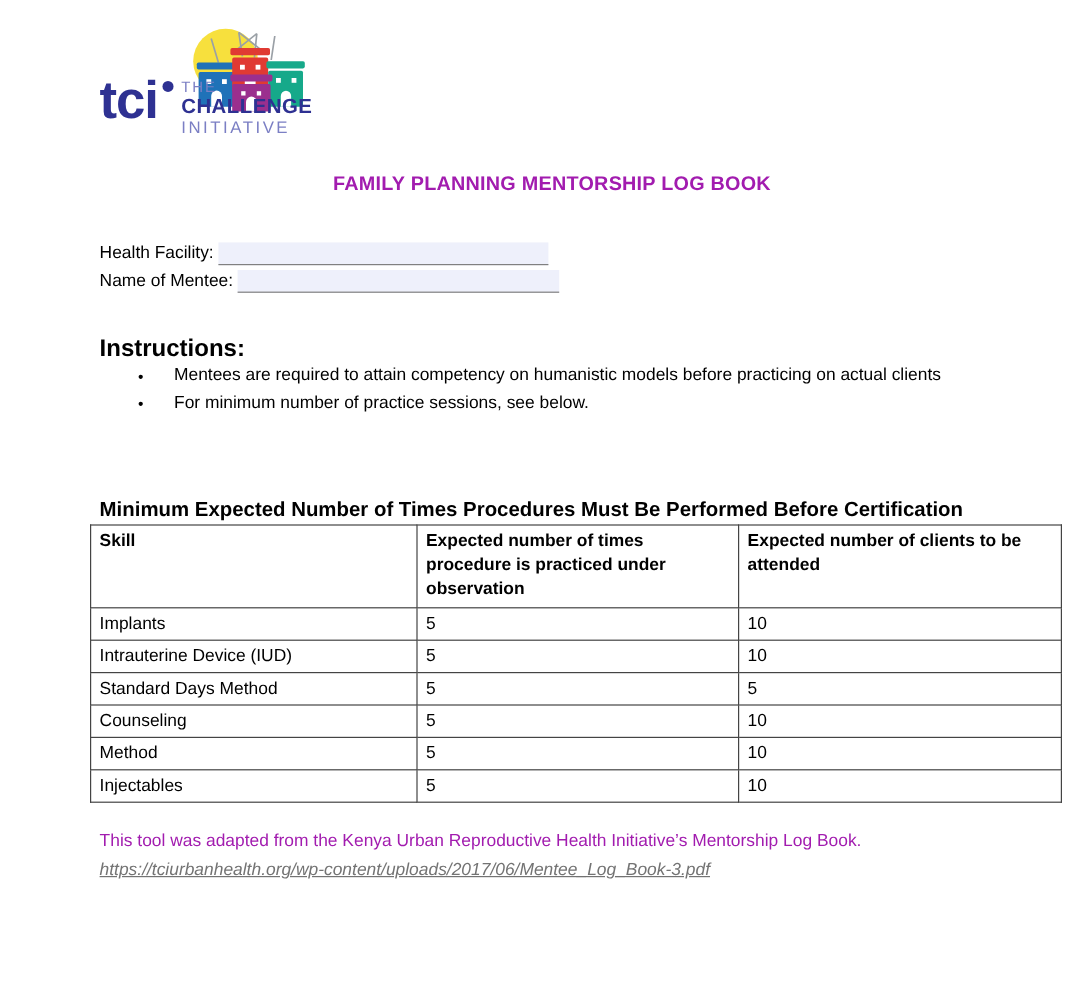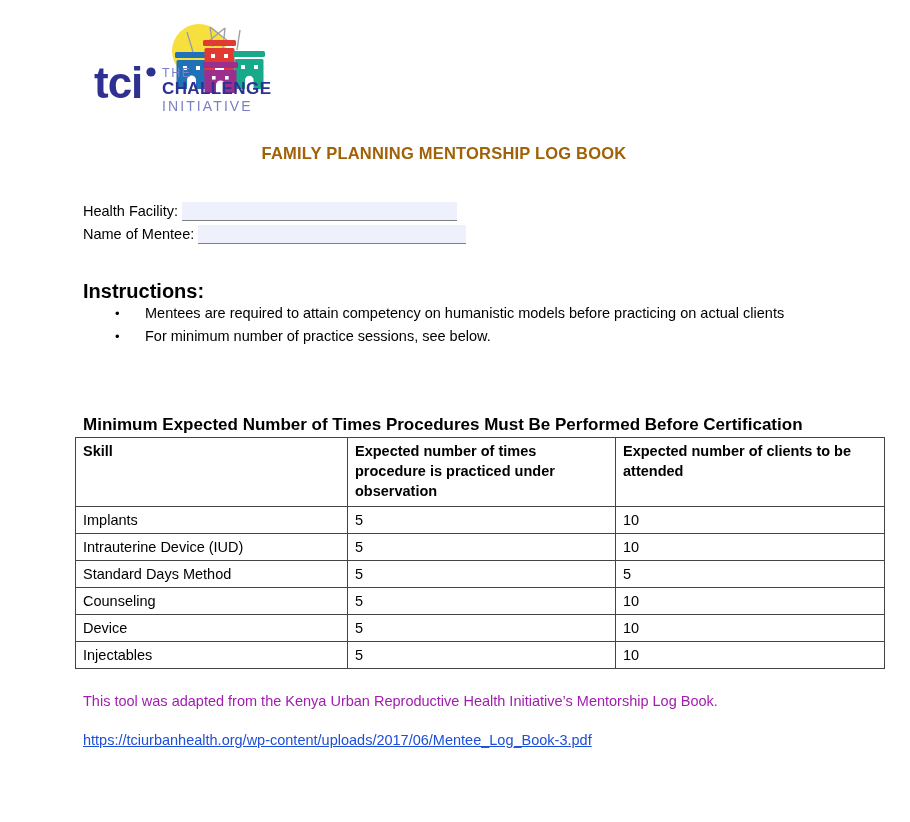--- a/index.html
+++ b/index.html
@@ -19,38 +19,38 @@
   .page {
     position: relative;
     width: 910px;
     height: 822px;
     background: #ffffff;
   }
 
   
   .logo-block {
     position: absolute;
-    left: 92px;
+    left: 81px;
     top: 14px;
     width: 200px;
     height: 110px;
   }
   .logo-svg { display: block; }
 
   
   .doc-title {
     position: absolute;
-    left: 0;
+    left: 16px;
     top: 144px;
     width: 888px;
     text-align: center;
     font-size: 16.5px;
     font-weight: bold;
     letter-spacing: 0.2px;
-    color: #a16207;
+    color: #a21caf;
   }
 
   
   .form-rows {
     position: absolute;
     left: 83px;
     top: 199px;
     font-size: 14.5px;
   }
   .form-row {
@@ -152,24 +152,25 @@
   .footer {
     position: absolute;
     left: 83px;
     top: 690px;
     width: 760px;
     font-size: 14.5px;
     line-height: 23px;
   }
   .footer-note { color: #a21caf; }
   .footer-link {
-    color: #1d4ed8;
+    color: #737373;
     text-decoration: underline;
     display: inline-block;
-    margin-top: 16px;
+    margin-top: 1px;
+    font-style: italic;
   }
 </style>
 </head>
 <body>
 
 <div class="page">
 
   <div class="logo-block">
     <svg class="logo-svg" width="200" height="110" viewBox="0 0 200 110">
 
@@ -271,21 +272,21 @@
         <td>Standard Days Method</td>
         <td>5</td>
         <td>5</td>
       </tr>
       <tr>
         <td>Counseling</td>
         <td>5</td>
         <td>10</td>
       </tr>
       <tr>
-        <td>Device</td>
+        <td>Method</td>
         <td>5</td>
         <td>10</td>
       </tr>
       <tr>
         <td>Injectables</td>
         <td>5</td>
         <td>10</td>
       </tr>
     </tbody>
   </table>

